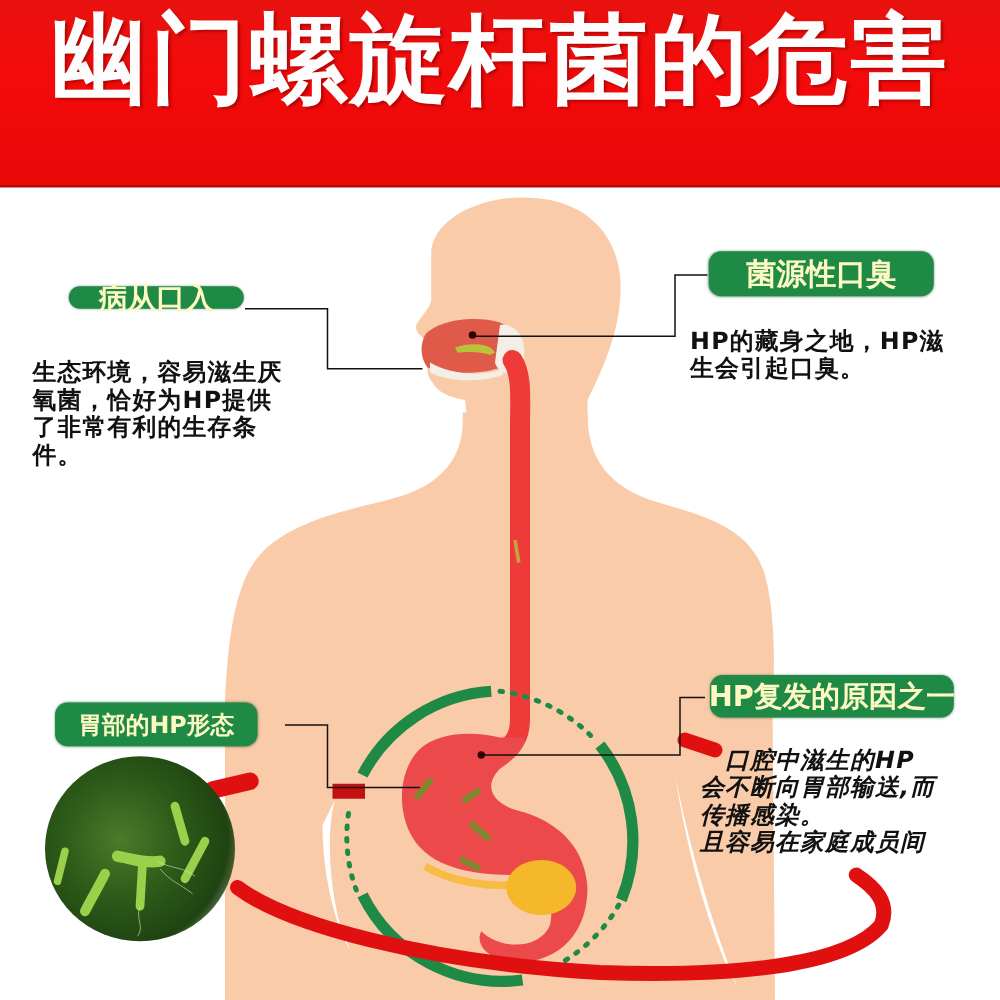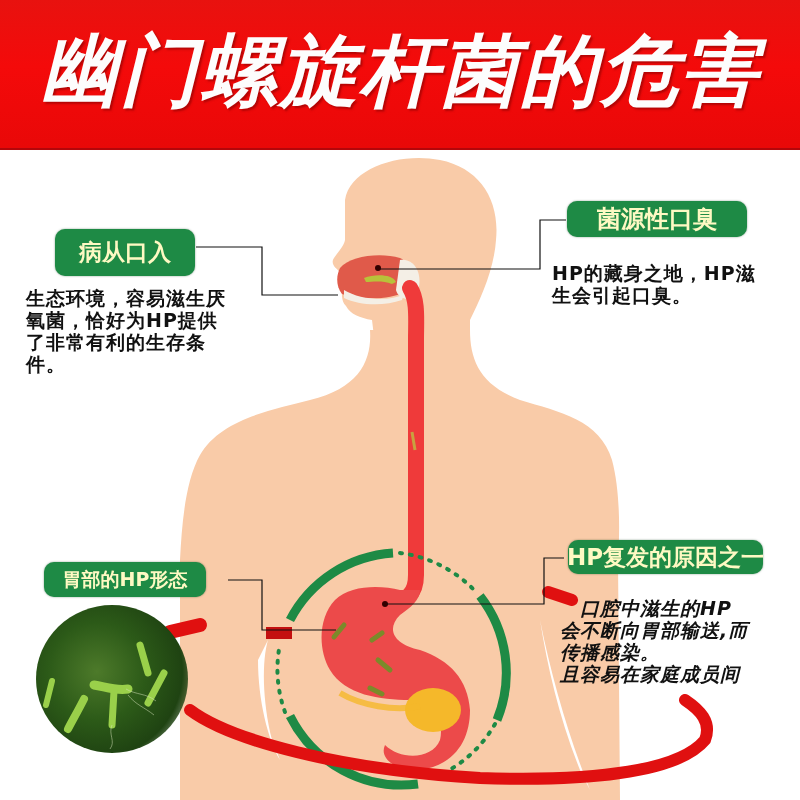--- a/index.html
+++ b/index.html
@@ -3,21 +3,21 @@
 <meta charset="utf-8">
 <style>
   * { margin: 0; padding: 0; box-sizing: border-box; }
   html, body { width: 800px; height: 800px; overflow: hidden; background: #ffffff; }
   body { position: relative; font-family: "DejaVu Sans", "Liberation Sans", sans-serif; }
 
   .header {
     position: absolute; left: 0; top: 0; width: 800px; height: 150px;
     background: linear-gradient(#e8120f, #f40a0a 45%, #e90808);
     border-bottom: 2px solid #b4060a;
-    display: flex; align-items: center; justify-content: center; font-style: italic;
+    display: flex; align-items: flex-start; justify-content: center;
   }
   .header-title {
     color: #fdfdfd; font-weight: bold; font-size: 78px; letter-spacing: 2px;
     text-shadow: 2px 2px 2px rgba(120,0,0,0.5);
     margin-top: -4px;
   }
 
   .illustration { position: absolute; left: 0; top: 0; width: 800px; height: 800px; }
 
   .label {
@@ -121,21 +121,21 @@
       <path d="M16 76 L 10 100" stroke-width="6"></path>
     </g>
     <g stroke="#dbe7c0" stroke-width="0.7" fill="none" opacity="0.7">
       <path d="M90 84 C 100 90, 110 88, 120 96"></path>
       <path d="M92 90 C 100 100, 108 102, 118 110"></path>
       <path d="M76 120 C 72 130, 80 136, 74 144"></path>
     </g>
   </svg>
 </div>
 
-<div class="label" style="left:55px; top:229px; width:140px; height:47px; font-size:23px;">
+<div class="label" style="left:55px; top:229px; width:140px; height:18px; font-size:23px;">
   <span>病从口入</span>
 </div>
 <div class="desc" style="left:26px; top:287px; width:240px;">
   <span class="line">生态环境，容易滋生厌</span>
   <span class="line">氧菌，恰好为HP提供</span>
   <span class="line">了非常有利的生存条</span>
   <span class="line">件。</span>
 </div>
 
 <div class="label" style="left:567px; top:201px; width:180px; height:36px; font-size:24px;">

